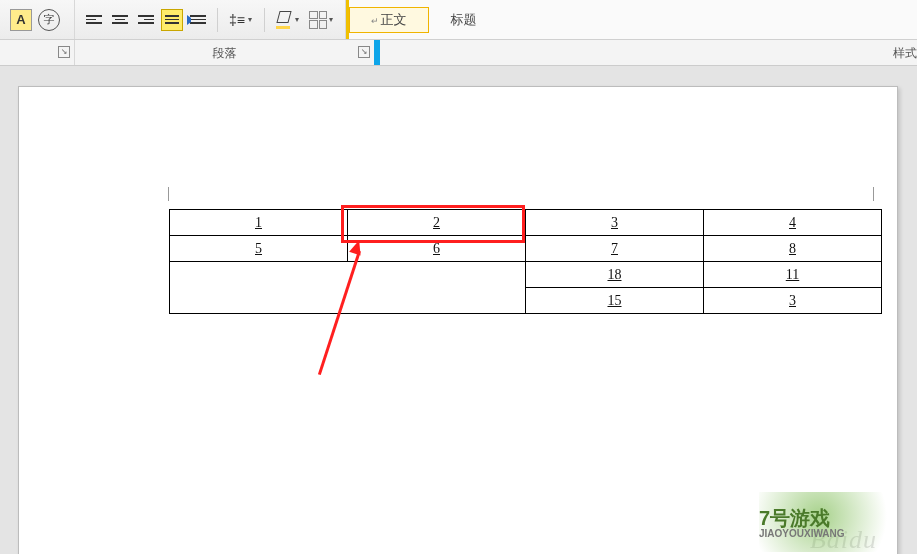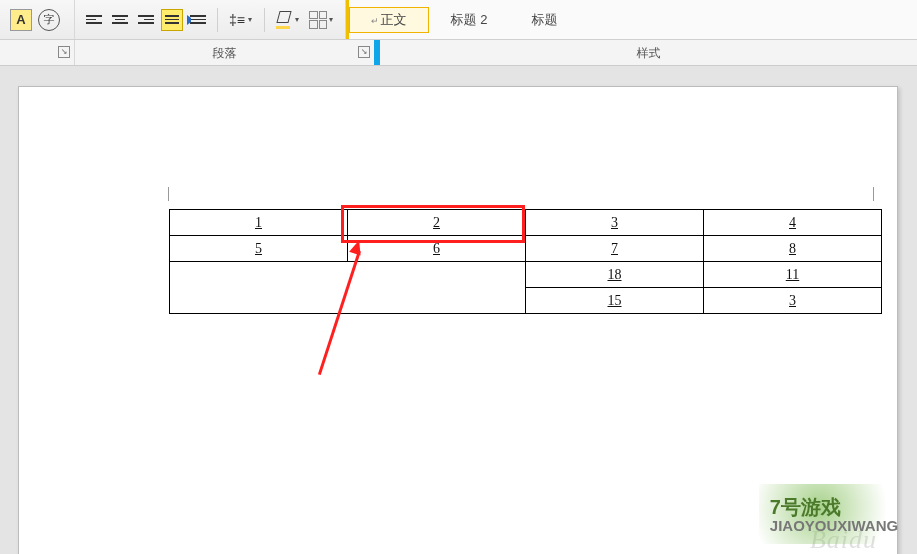--- a/index.html
+++ b/index.html
@@ -88,21 +88,21 @@
   .group-row{
     display:flex;
     height:26px;
     background:#f4f4f4;
     border-bottom:1px solid #ccc;
     font-size:12px;
     color:#555;
   }
   .group-row .g1{width:75px;border-right:1px solid #d8d8d8;position:relative;}
   .group-row .g2{flex:0 0 305px;border-right:6px solid #0ea5e9;text-align:center;line-height:26px;position:relative;}
-  .group-row .g3{flex:1;text-align:center;line-height:26px;}
+  .group-row .g3{flex:1;text-align:right;line-height:26px;}
   .launcher{position:absolute;right:4px;top:6px;width:12px;height:12px;border:1px solid #888;font-size:8px;line-height:10px;text-align:center;color:#666;}
 
   
   .doc-area{
     position:absolute;
     top:66px; left:0; right:0; bottom:0;
     background:#e4e4e4;
     overflow:hidden;
   }
   .page{
@@ -159,28 +159,28 @@
     position:absolute;
     right:20px;bottom:10px;
     font-size:26px;
     color:rgba(130,130,130,.25);
     font-style:italic;
     font-family:Georgia,serif;
     letter-spacing:1px;
   }
   .logo{
     position:absolute;
-    right:8px;bottom:10px;
+    right:8px;bottom:2px;
     width:150px;height:60px;
-    display:flex;align-items:center;justify-content:center;
+    display:flex;align-items:center;justify-content:flex-start;
     font-size:20px;font-weight:bold;
     color:#4a7a2a;
     background:radial-gradient(circle at 40% 40%, rgba(130,190,90,.7), rgba(130,190,90,0) 70%);
   }
-  .logo small{font-size:15px;color:#777;display:block;margin-top:-4px;}
+  .logo small{font-size:10px;color:#777;display:block;margin-top:-4px;}
 </style>
 </head>
 <body>
 
 <div class="ribbon">
   <div class="ribbon-left">
     <div class="icon-box icon-a-hl">A</div>
     <div class="icon-box icon-circle">字</div>
   </div>
 
@@ -232,21 +232,20 @@
             <span></span>
             <span></span>
           </div>
         </div>
       <div class="dd-caret">▾</div>
     </div>
   </div>
 
   <div class="ribbon-styles">
     <div class="style-item selected"><span class="arrow-mark">↵</span><span>正文</span></div>
-    <div class="style-item"><span>标题 2</span></div>
     <div class="style-item"><span>标题</span></div>
   </div>
 </div>
 
 <div class="group-row">
   <div class="g1">
     <div class="launcher">↘</div>
   </div>
   <div class="g2">
     <span>段落</span>

